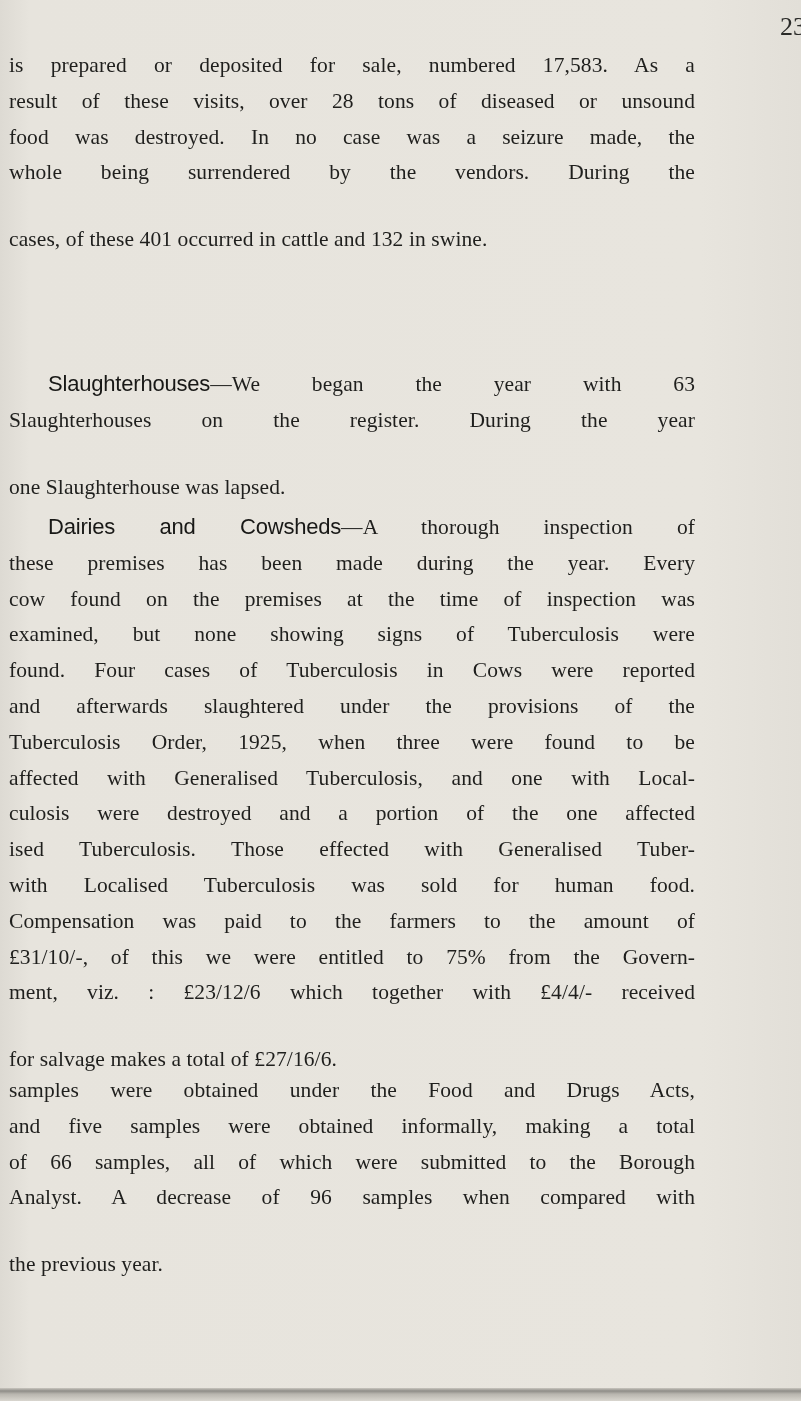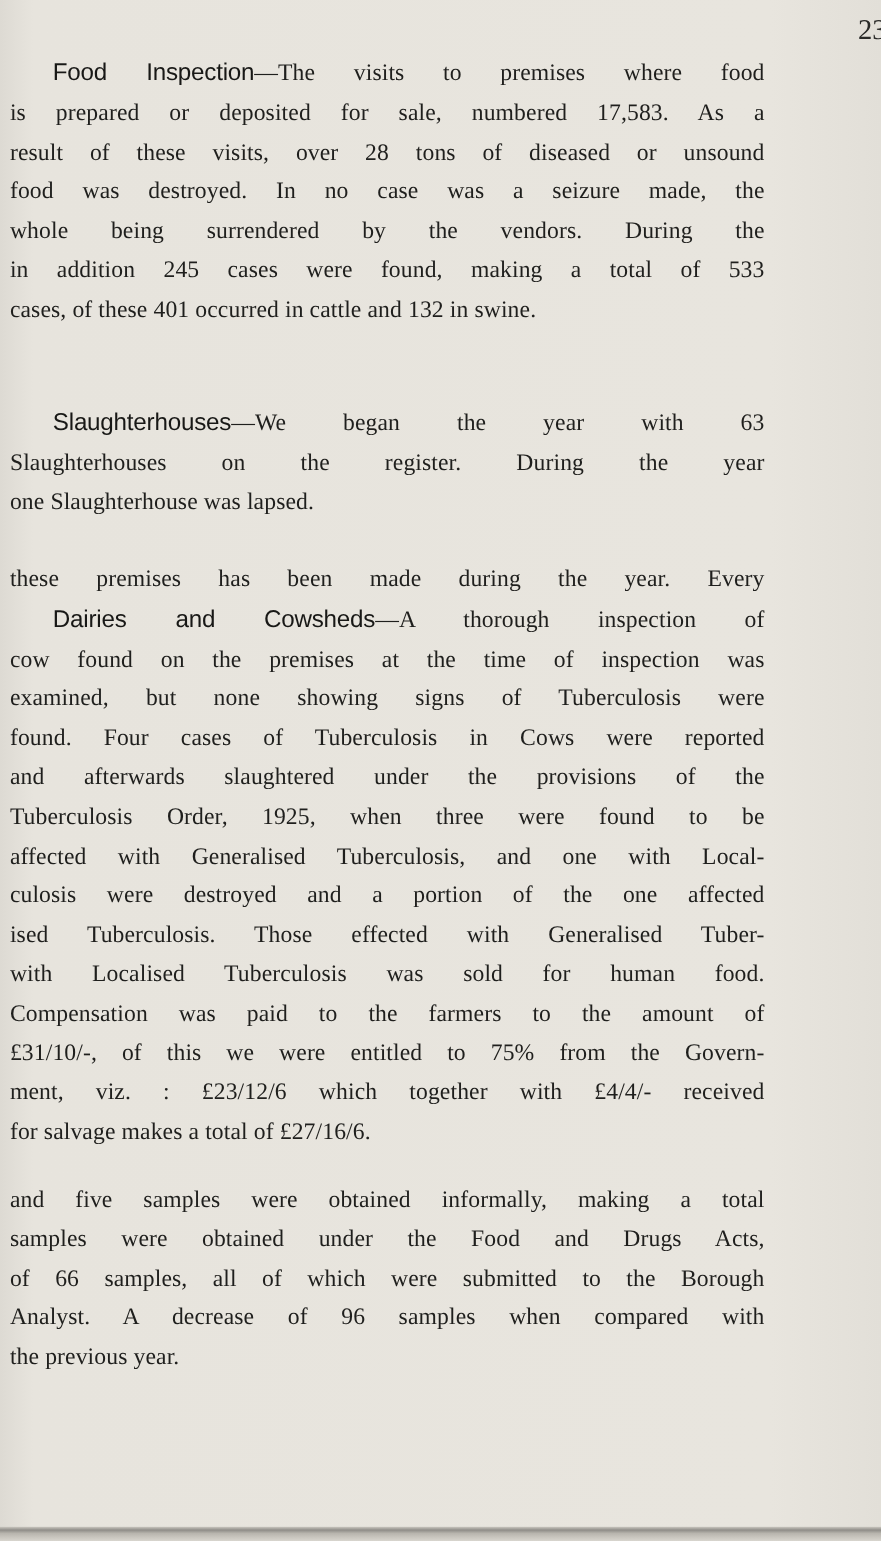--- a/index.html
+++ b/index.html
@@ -38,20 +38,21 @@
     letter-spacing: 0.1px;
   }
   .para .line {
     display: block;
     text-align: justify;
     text-align-last: justify;
     white-space: nowrap;
   }
   .para .line.last {
     text-align-last: left;
+    margin-top: 31px;
   }
   .heading {
     font-family: "Liberation Sans", "DejaVu Sans", sans-serif;
     font-size: 22px;
     font-weight: normal;
     letter-spacing: -0.2px;
     color: #181816;
   }
   .indent { padding-left: 39px; }
   .bottom-edge {
@@ -62,55 +63,53 @@
   }
 </style>
 </head>
 <body>
 
 <div class="page">
 
   <div class="page-number">23</div>
 
   <div class="para" style="top: 48px;">
-    <span class="line indent"><span class="heading">Food Inspection</span><span>—The visits to premises where food</span></span>
     <span class="line">is prepared or deposited for sale, numbered 17,583.  As a</span>
     <span class="line">result of these visits, over 28 tons of diseased or unsound</span>
     <span class="line">food was destroyed.  In no case was a seizure made, the</span>
     <span class="line">whole being surrendered by the vendors.  During the</span>
-    <span class="line">in addition 245 cases were found, making a total of 533</span>
     <span class="line last">cases, of these 401 occurred in cattle and 132 in swine.</span>
   </div>
 
   <div class="para" style="top: 366px;">
     <span class="line indent"><span class="heading">Slaughterhouses</span><span>—We began the year with 63</span></span>
     <span class="line">Slaughterhouses on the register.  During the year</span>
     <span class="line last">one Slaughterhouse was lapsed.</span>
   </div>
 
   <div class="para" style="top: 509px;">
+    <span class="line indent"><span class="heading">Dairies and Cowsheds</span><span>—A thorough inspection of</span></span>
     <span class="line">these premises has been made during the year.  Every</span>
-    <span class="line indent"><span class="heading">Dairies and Cowsheds</span><span>—A thorough inspection of</span></span>
     <span class="line">cow found on the premises at the time of inspection was</span>
     <span class="line">examined, but none showing signs of Tuberculosis were</span>
     <span class="line">found.  Four cases of Tuberculosis in Cows were reported</span>
     <span class="line">and afterwards slaughtered under the provisions of the</span>
     <span class="line">Tuberculosis Order, 1925, when three were found to be</span>
     <span class="line">affected with Generalised Tuberculosis, and one with Local-</span>
     <span class="line">culosis were destroyed and a portion of the one affected</span>
     <span class="line">ised Tuberculosis.  Those effected with Generalised Tuber-</span>
     <span class="line">with Localised Tuberculosis was sold for human food.</span>
     <span class="line">Compensation was paid to the farmers to the amount of</span>
     <span class="line">£31/10/-, of this we were entitled to 75% from the Govern-</span>
     <span class="line">ment, viz. : £23/12/6 which together with £4/4/- received</span>
     <span class="line last">for salvage makes a total of £27/16/6.</span>
   </div>
 
   <div class="para" style="top: 1073px;">
+    <span class="line">samples were obtained under the Food and Drugs Acts,</span>
     <span class="line">and five samples were obtained informally, making a total</span>
-    <span class="line">samples were obtained under the Food and Drugs Acts,</span>
     <span class="line">of 66 samples, all of which were submitted to the Borough</span>
     <span class="line">Analyst.  A decrease of 96 samples when compared with</span>
     <span class="line last">the previous year.</span>
   </div>
 
   <div class="bottom-edge"></div>
 </div>
 
 </body></html>

